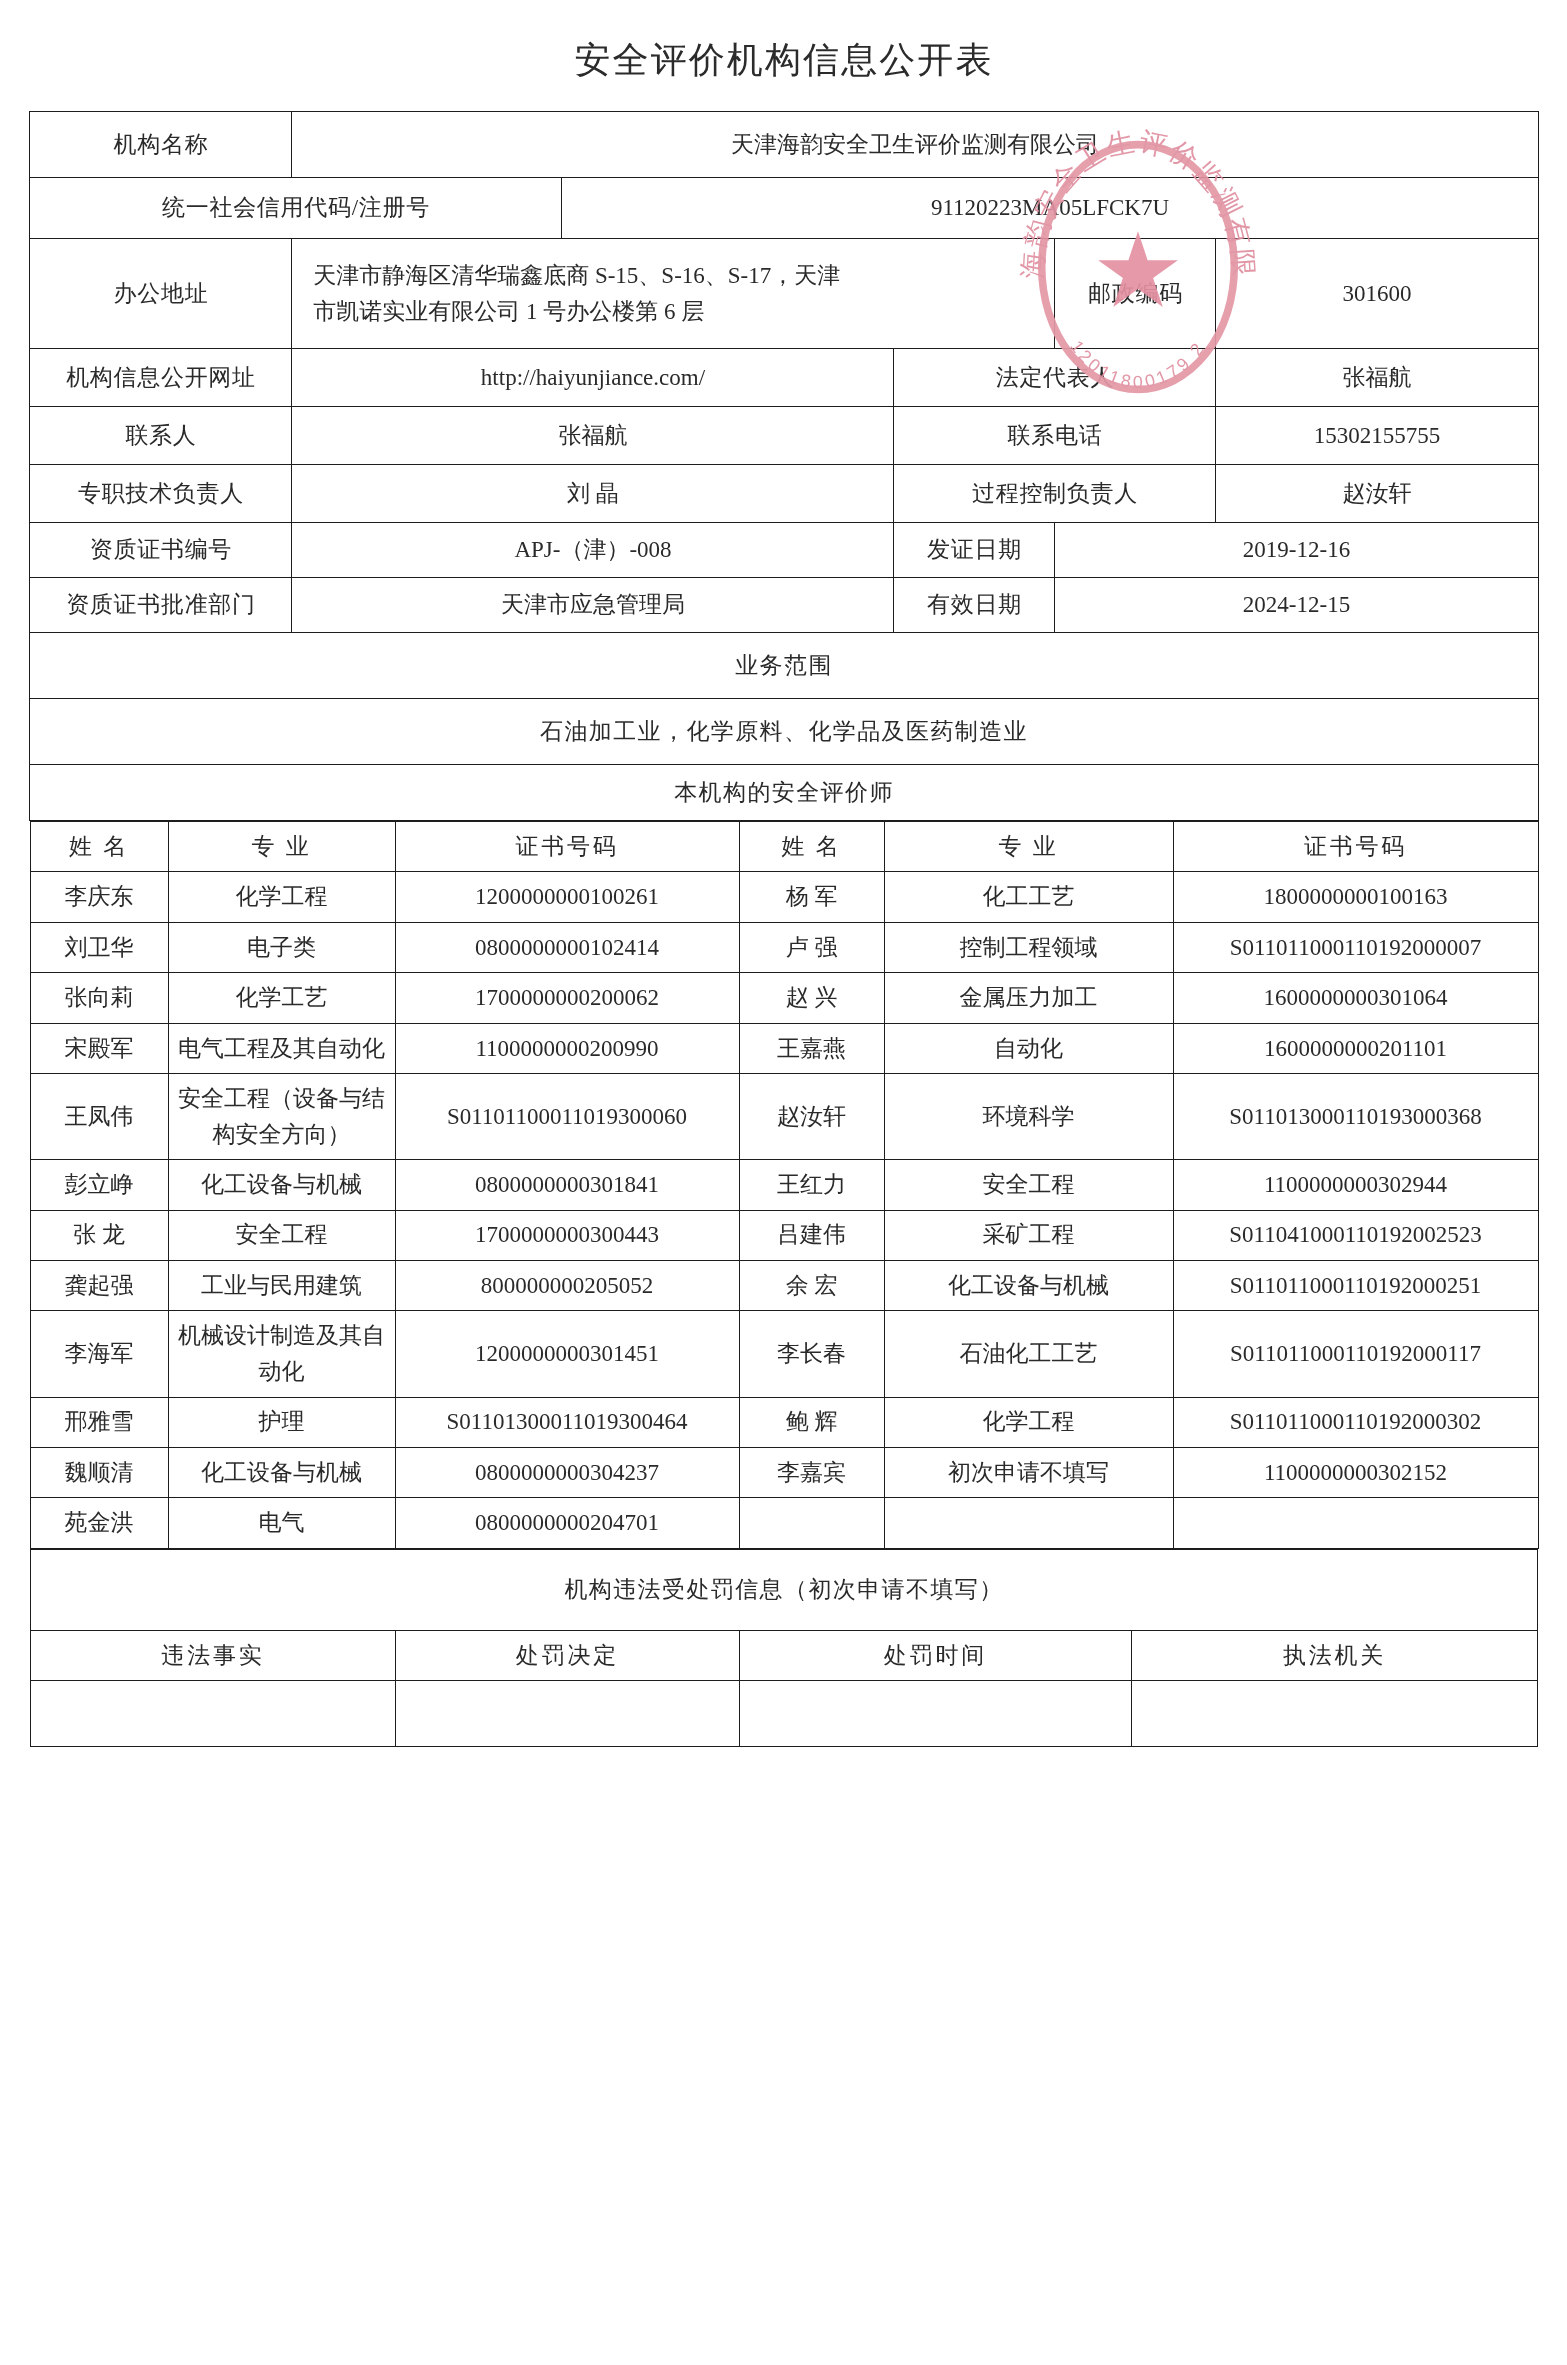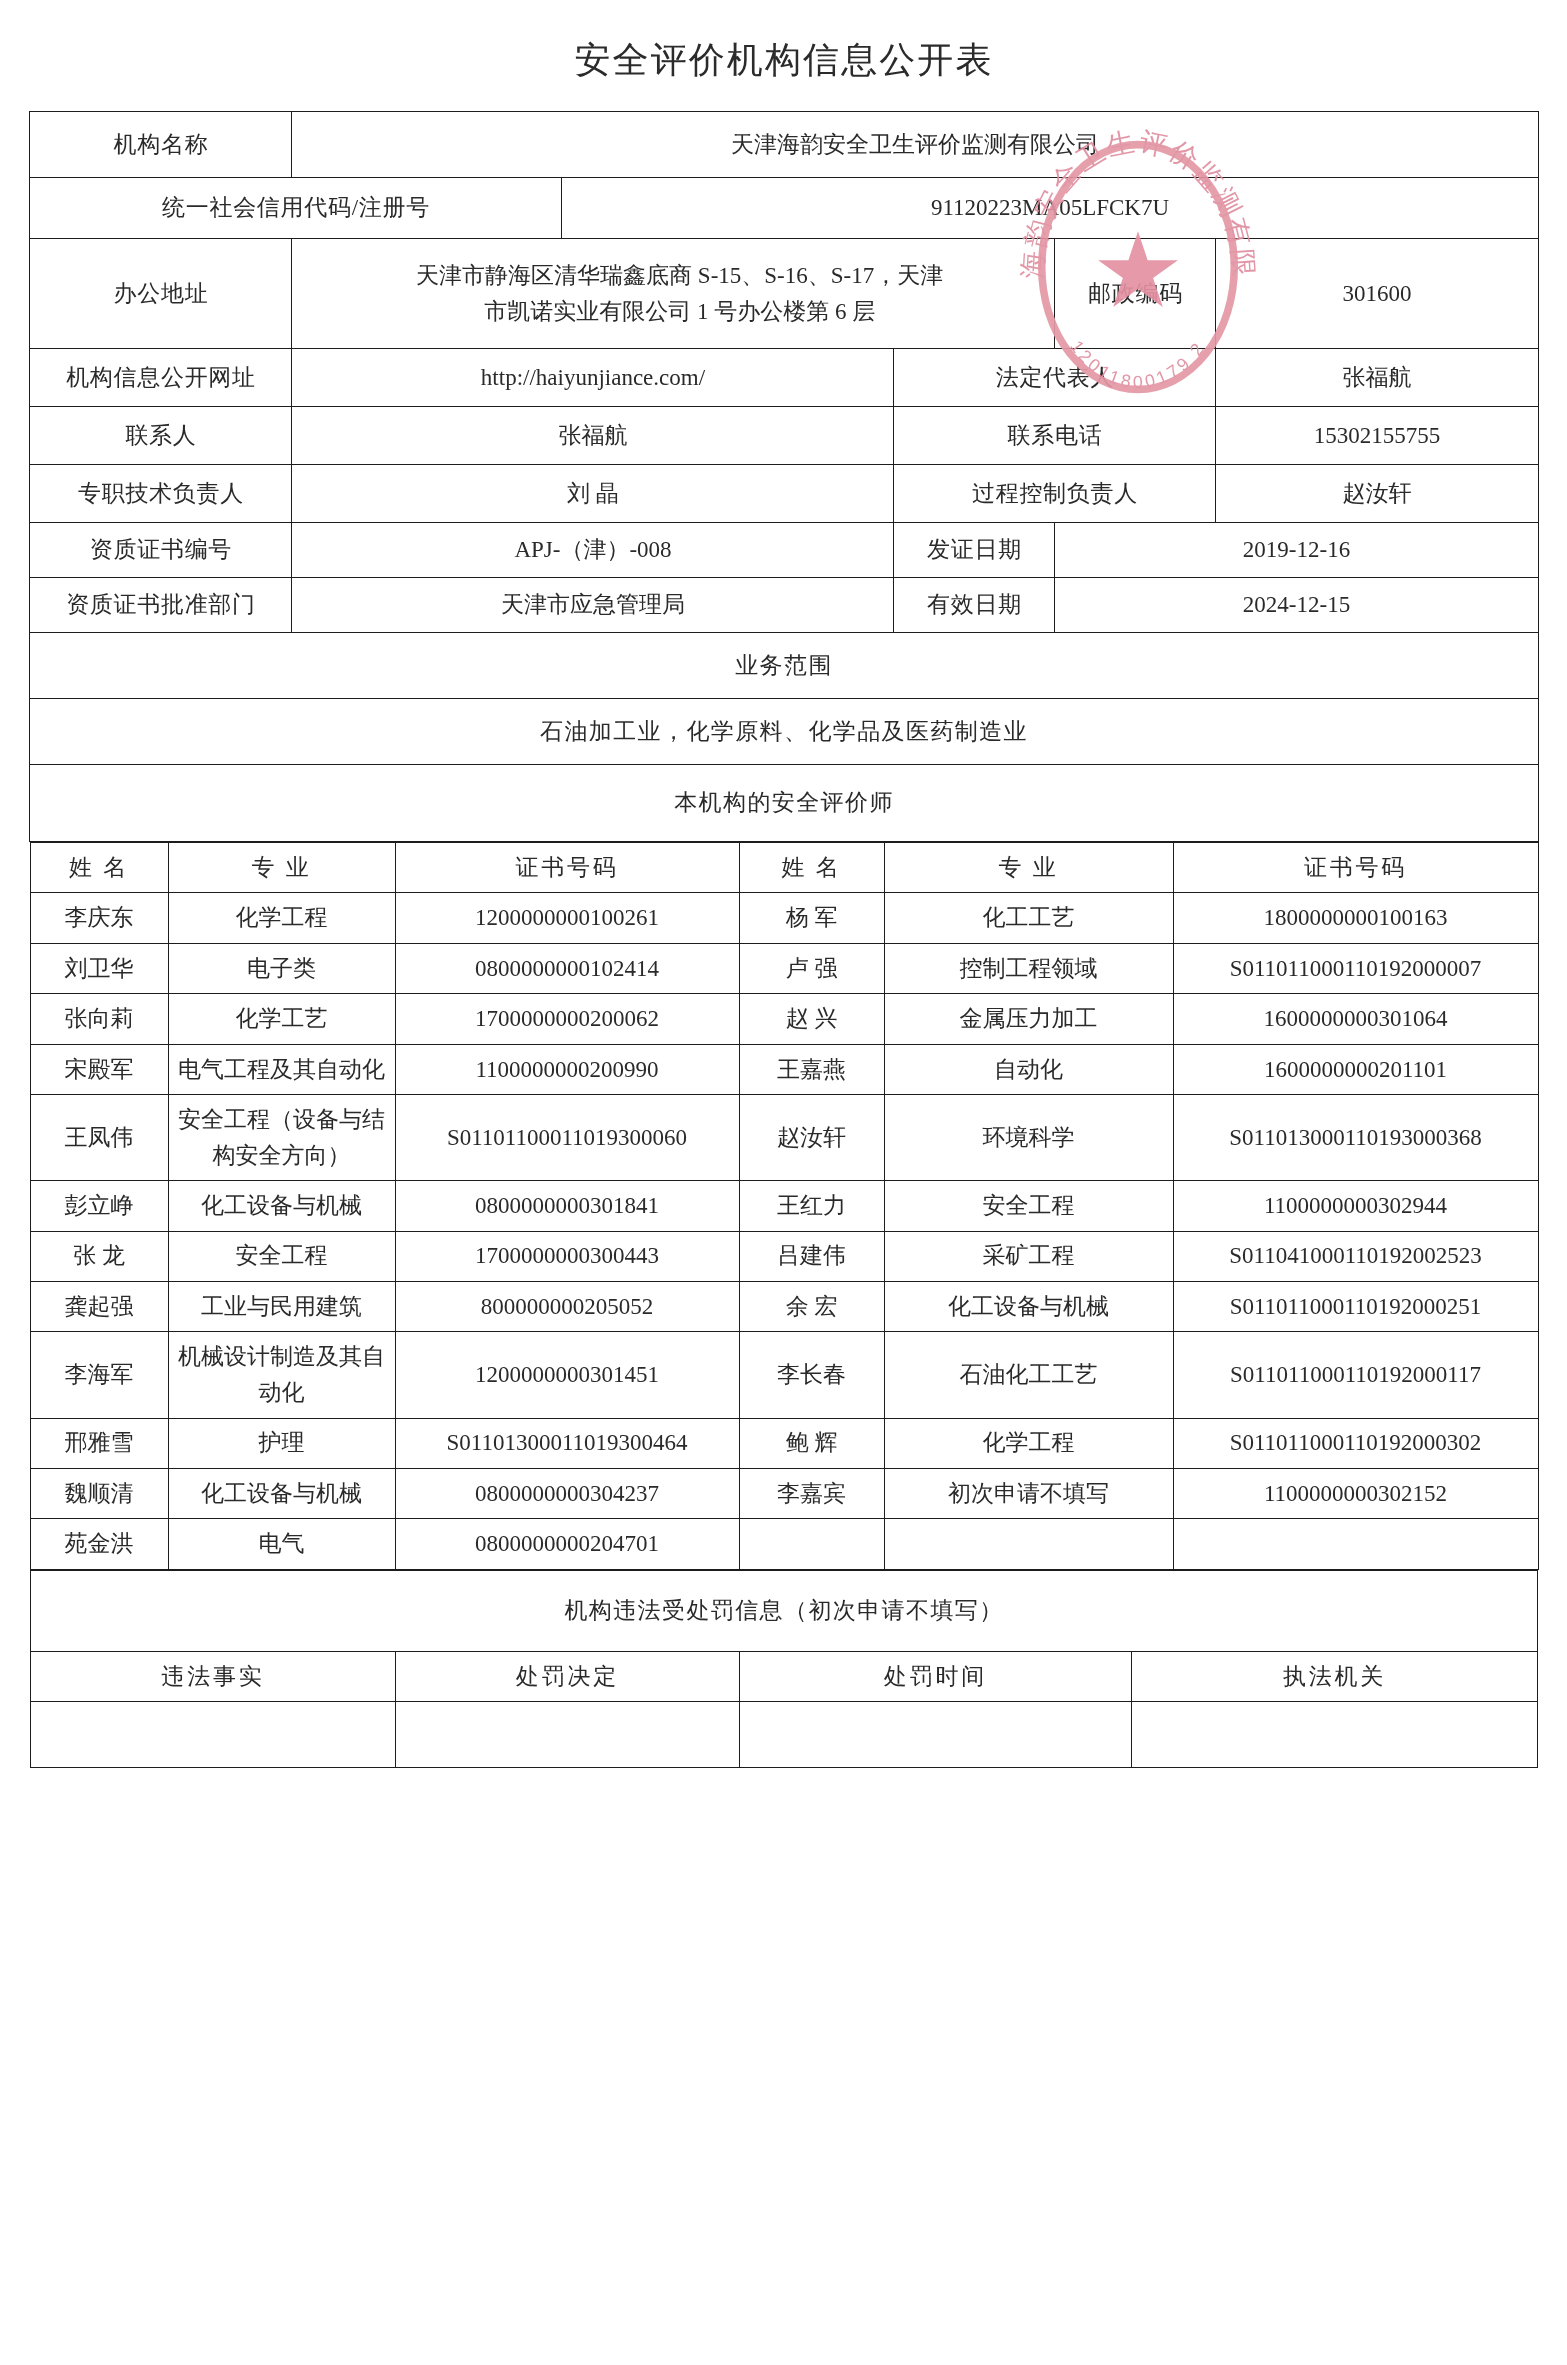--- a/index.html
+++ b/index.html
@@ -44,21 +44,21 @@
     text-align: center;
     color: #2a2a2a;
     background: transparent;
   }
   td.lbl { text-align: left; padding-left: 18px; letter-spacing: 0.7px; }
   td.lbl-c { text-align: center; letter-spacing: 0.7px; }
   td.val { text-align: center; }
   td.section { text-align:center; font-size: 23.4px; letter-spacing: 1.4px; padding: 18px 6.9px; }
   td.colhead { text-align:center; font-size: 23px; letter-spacing: 2.8px; padding: 16.5px 4.1px; }
   td.empty { height: 66px; }
-  .addr-line { display:block; text-align:center; padding-left: 12.4px; }
+  .addr-line { display:block; text-align:left; padding-left: 12.4px; }
 
   
   .seal {
     position: absolute;
     left: 1017px;
     top: 128px;
     width: 242px;
     height: 278px;
     pointer-events: none;
     z-index: 5;
@@ -159,21 +159,21 @@
 
     <tr>
       <td class="section" colspan="7" style="height:66px">业务范围</td>
     </tr>
 
     <tr>
       <td class="section" colspan="7" style="height:66px">石油加工业，化学原料、化学品及医药制造业</td>
     </tr>
 
     <tr>
-      <td class="section" colspan="7" style="height:77px">本机构的安全评价师</td>
+      <td class="section" colspan="7" style="height:56px">本机构的安全评价师</td>
     </tr>
   </tbody>
     </table>
 
   <table class="main" style="border-top:none">
     <colgroup>
       <col style="width:138px">
       <col style="width:227px">
       <col style="width:344px">
       <col style="width:145px">

